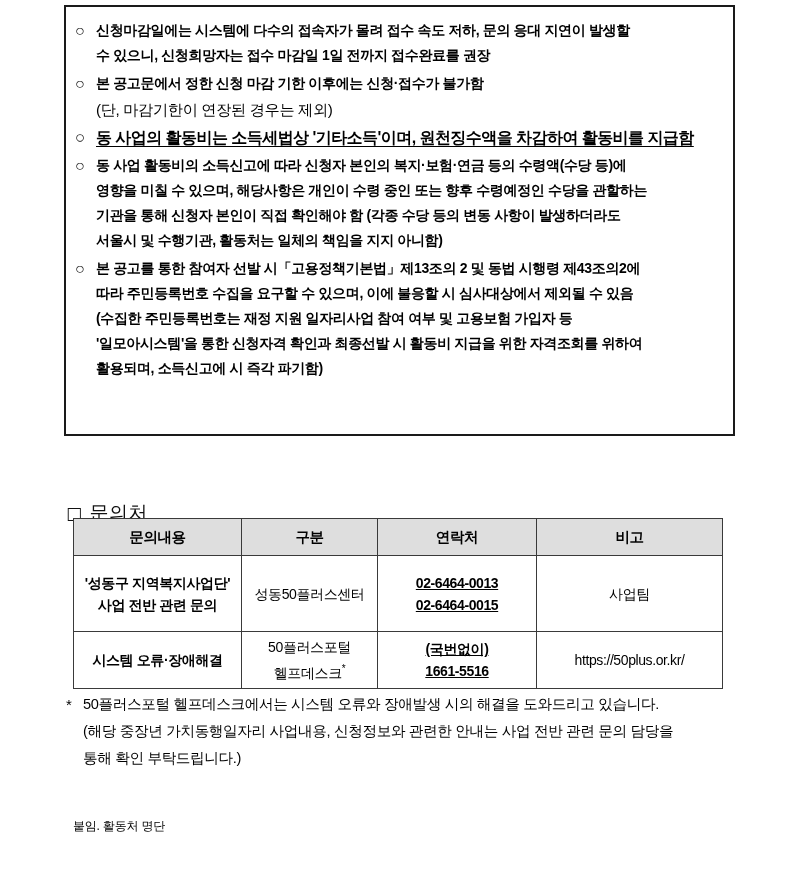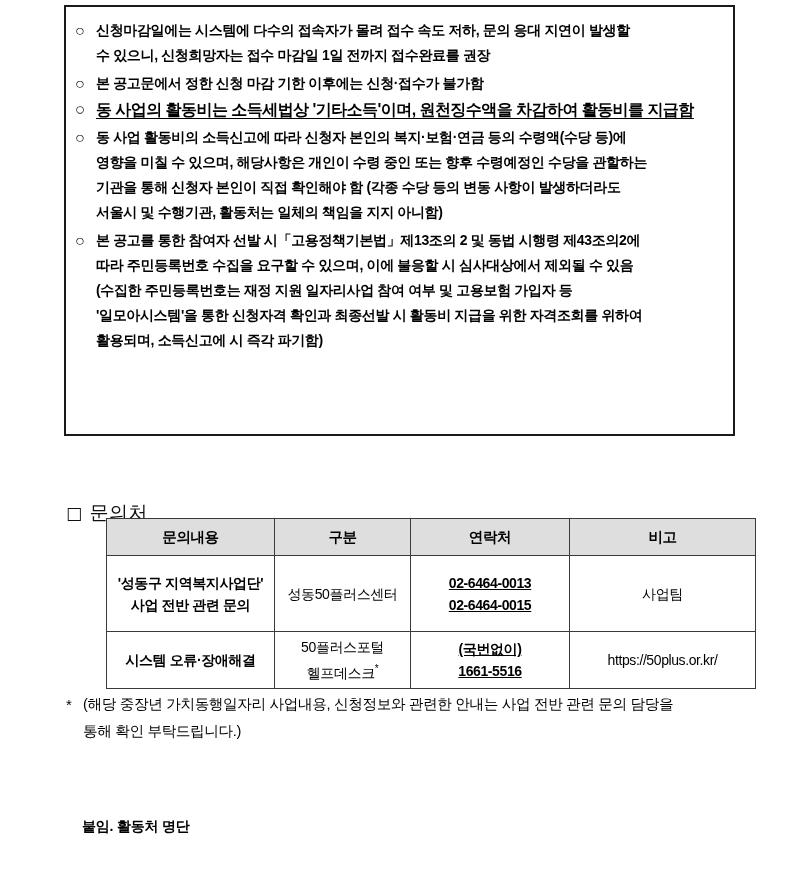--- a/index.html
+++ b/index.html
@@ -98,21 +98,20 @@
   }
 
   
   .contact-table {
     position: absolute;
     left: 73px;
     top: 518px;
     width: 649px;
     border-collapse: collapse;
     table-layout: fixed;
-    margin-left: 33px;
   }
   .contact-table th,
   .contact-table td {
     border: 1px solid #3a3a3a;
     text-align: center;
     vertical-align: middle;
     padding: 2px 3px;
     font-size: 14px;
     letter-spacing: -0.4px;
     line-height: 22px;
@@ -152,24 +151,24 @@
     width: 17px;
     font-size: 15px;
   }
   .footnote .fn-text { flex: 1 1 auto; }
   .footnote .fn-text .ln { display: block; white-space: nowrap; }
   .footnote .fn-text .ln.just { display: flex; justify-content: space-between; }
 
   
   .attach-heading {
     position: absolute;
-    left: 82px;
+    left: 73px;
     top: 818px;
-    font-size: 14px;
-    font-weight: bold;
+    font-size: 12px;
+    font-weight: normal;
     letter-spacing: -0.2px;
     white-space: nowrap;
   }
 </style>
 </head>
 <body>
 
 <div class="notice-box">
 
   <div class="bullet-row">
@@ -181,20 +180,21 @@
       <span class="ln">수 있으니, 신청희망자는 접수 마감일 1일 전까지 접수완료를 권장</span>
     </span>
   </div>
 
   <div class="bullet-row tight">
     <span class="bullet-mark">○</span>
     <span class="bullet-body">
       <span class="ln">본 공고문에서 정한 신청 마감 기한 이후에는 신청·접수가 불가함</span>
     </span>
   </div>
+  <div class="sub-line">(단, 마감기한이 연장된 경우는 제외)</div>
 
   <div class="bullet-row">
     <span class="bullet-mark bold">○</span>
     <span class="bullet-body strong">
       <span class="ln">동 사업의 활동비는 소득세법상 '기타소득'이며, 원천징수액을 차감하여 활동비를 지급함</span>
     </span>
   </div>
 
   <div class="bullet-row">
     <span class="bullet-mark">○</span>
@@ -273,20 +273,21 @@
         <span class="cell-line">https://50plus.or.kr/</span>
       </td>
     </tr>
   </tbody>
 </table>
 
 <div class="footnote">
   <div class="fn-row">
     <span class="fn-star">*</span>
     <span class="fn-text">
+      <span class="ln">50플러스포털 헬프데스크에서는 시스템 오류와 장애발생 시의 해결을 도와드리고 있습니다.</span>
       <span class="ln just">
           <span>(해당 중장년 가치동행일자리 사업내용, 신청정보와 관련한 안내는 사업 전반 관련 문의 담당을</span>
         </span>
       <span class="ln">통해 확인 부탁드립니다.)</span>
     </span>
   </div>
 </div>
 
 <div class="attach-heading">붙임. 활동처 명단</div>
 

